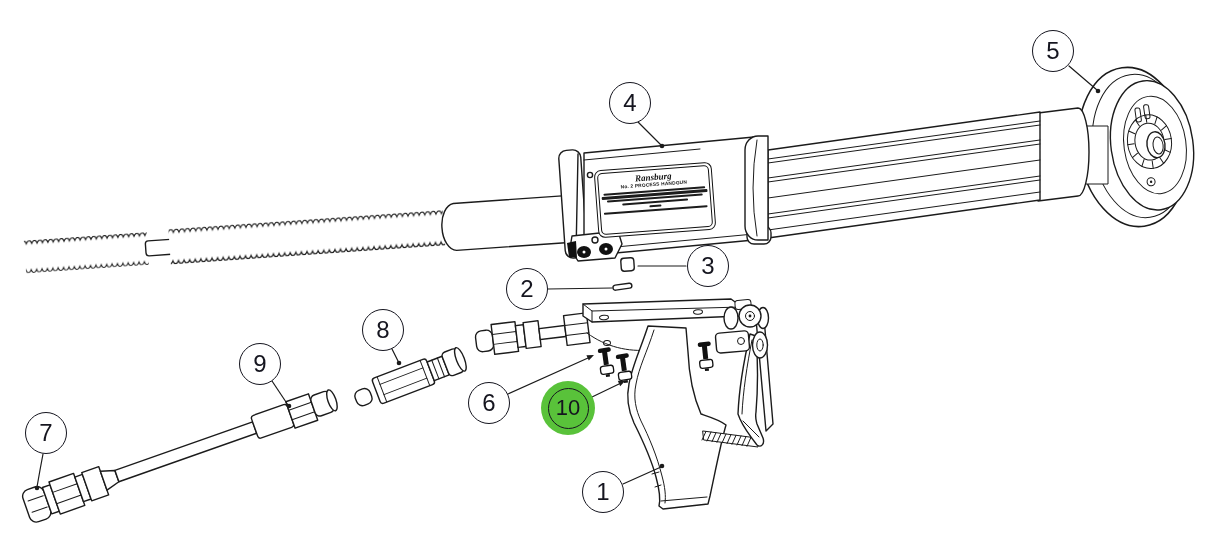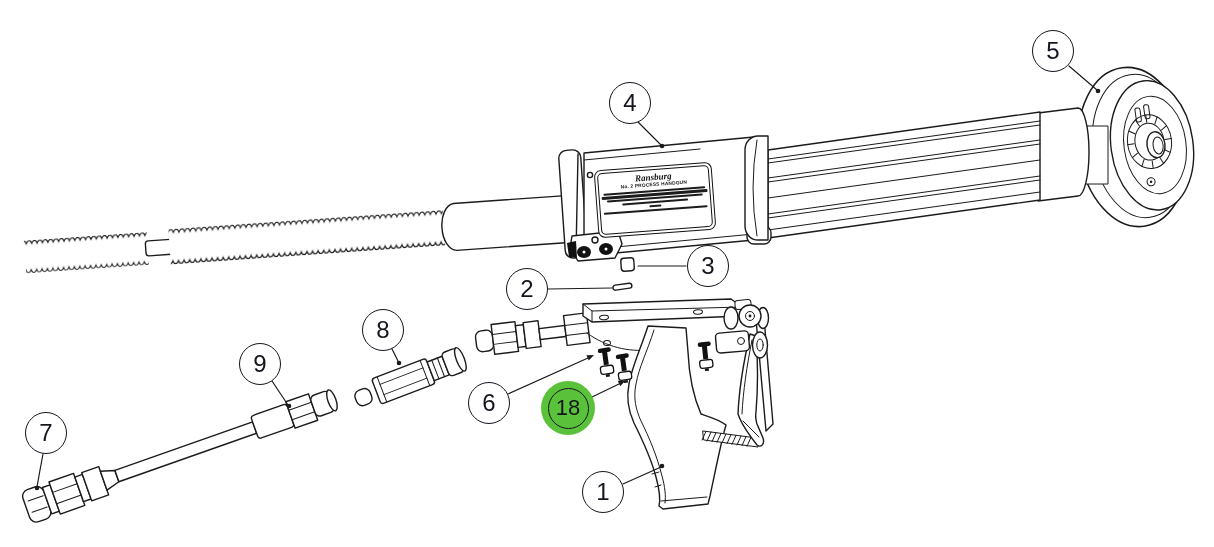--- a/index.html
+++ b/index.html
@@ -292,16 +292,16 @@
 <div class="callout c1">1</div>
 <div class="callout c2">2</div>
 <div class="callout c3">3</div>
 <div class="callout c4">4</div>
 <div class="callout c5">5</div>
 <div class="callout c6">6</div>
 <div class="callout c7">7</div>
 <div class="callout c8">8</div>
 <div class="callout c9">9</div>
 <div class="c10wrap" style="background: rgb(89, 194, 58);">
-  <div class="callout">18</div>
+  <div class="callout">10</div>
 </div>
 
 </div>
 
 </body></html>

